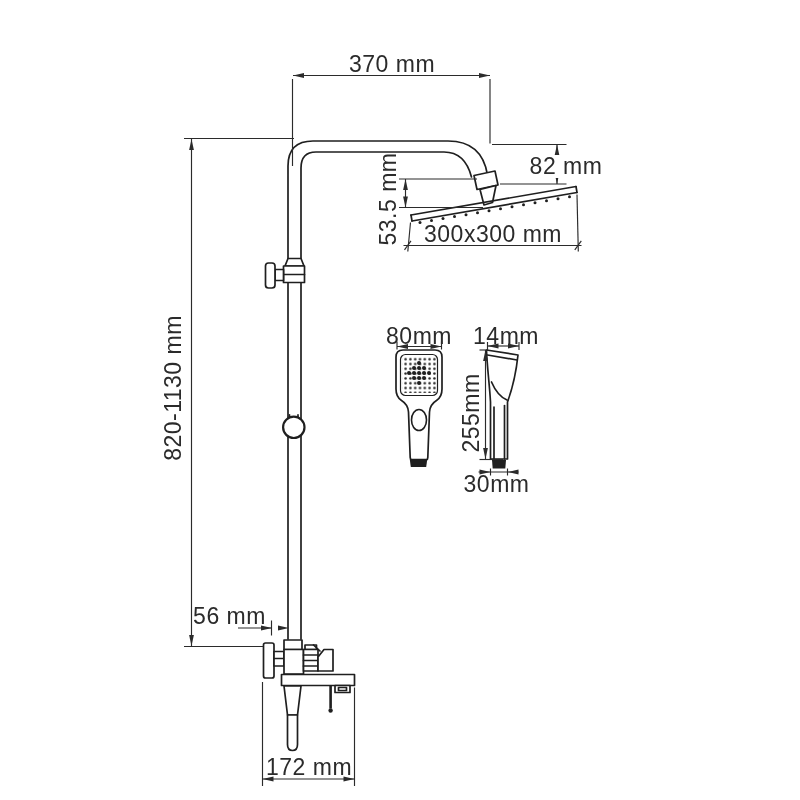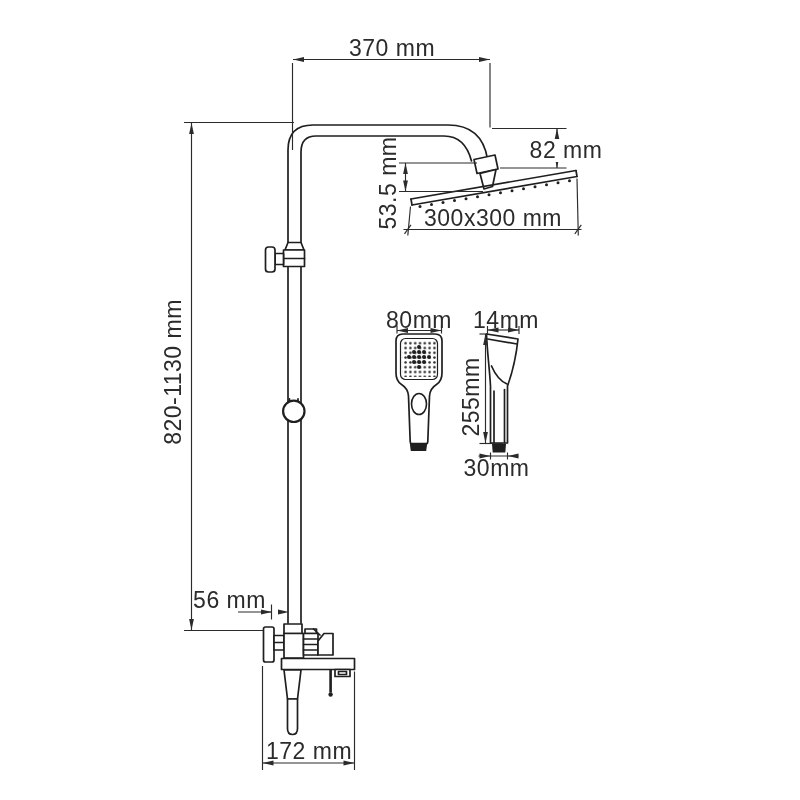--- a/index.html
+++ b/index.html
@@ -1,16 +1,16 @@
 <!DOCTYPE html>
 <html><head>
 <meta charset="utf-8">
 <style>
   html,body{margin:0;padding:0;background:#ffffff;}
-  .stage{position:relative;width:800px;height:784px;background:#ffffff;overflow:hidden;}
+  .stage{position:relative;width:800px;height:784px;background:#ffffff;overflow:hidden;margin-top:16px;}
   svg{display:block;}
   .dim-text{font-family:"Liberation Sans","DejaVu Sans",sans-serif;font-size:23px;fill:#2b2b2b;letter-spacing:0.5px;}
   .ln{stroke:#1f1f1f;stroke-width:1.7;fill:none;stroke-linecap:round;stroke-linejoin:round;}
   .lnf{stroke:#1f1f1f;stroke-width:1.7;fill:#ffffff;stroke-linejoin:round;}
   .dim{stroke:#2b2b2b;stroke-width:1.15;fill:none;stroke-linecap:butt;}
   .arr{fill:#2b2b2b;stroke:none;}
   .blk{fill:#1f1f1f;stroke:none;}
 </style>
 </head>
 <body>

